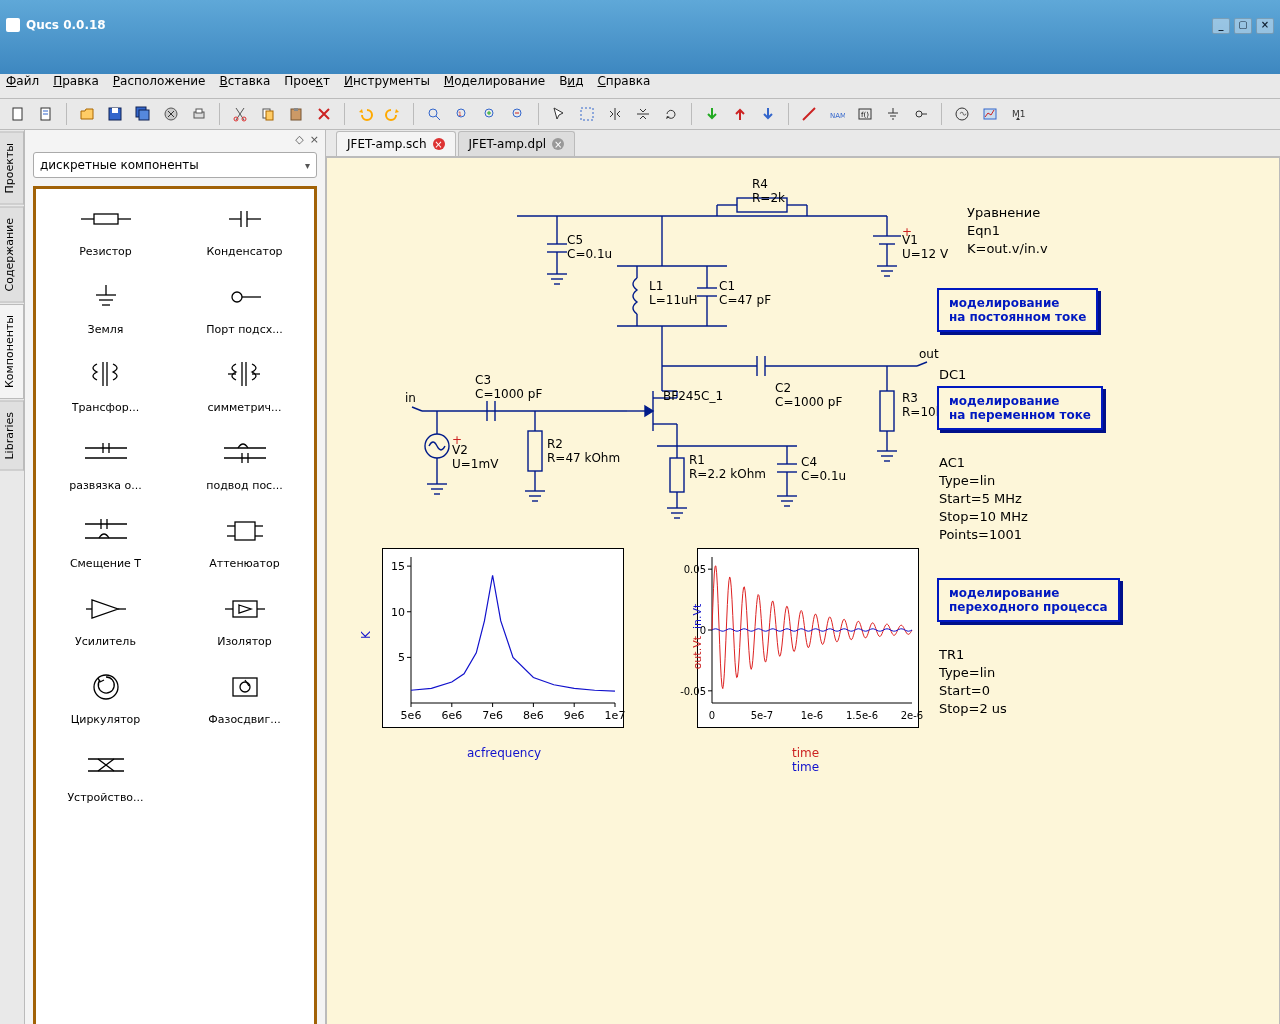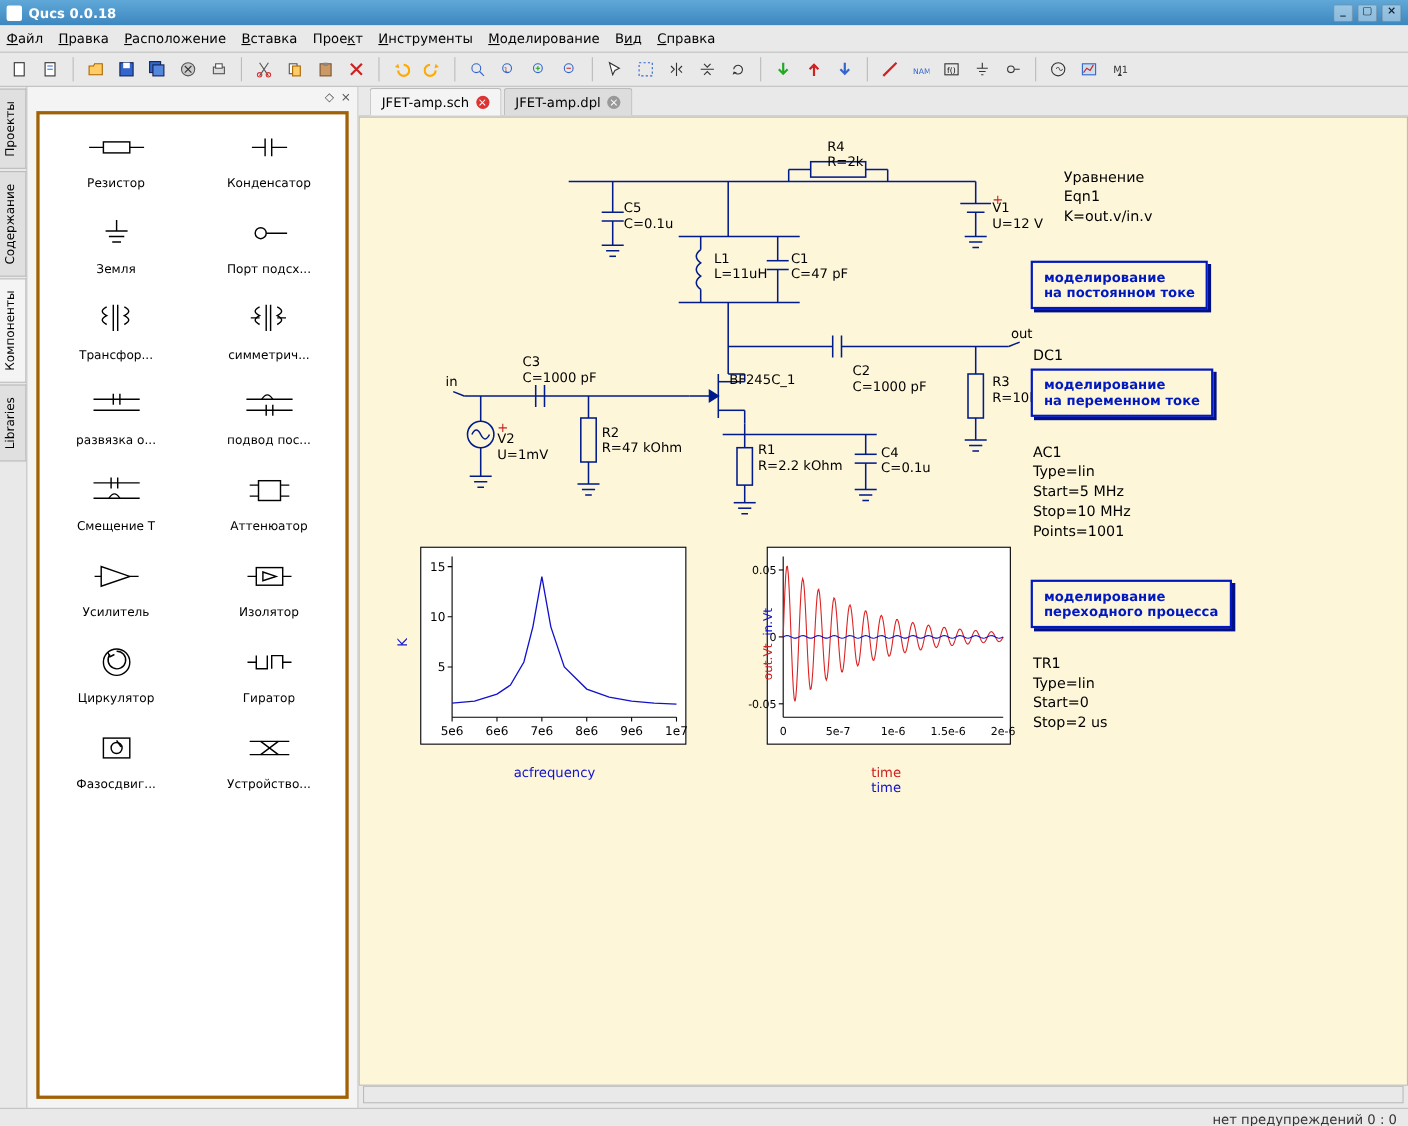--- a/index.html
+++ b/index.html
@@ -1,20 +1,20 @@
 <!DOCTYPE html>
 <html><head>
 <meta charset="utf-8">
 <style>
 html,body{margin:0;padding:0;font-family:"DejaVu Sans",Arial,sans-serif;font-size:12px;background:#dcdcdc;color:#000;overflow:hidden;width:1280px;height:1024px}
-.titlebar{height:23px;background:linear-gradient(#5fa8d8,#3d87c0);color:#fff;display:flex;align-items:center;padding:0 6px;font-weight:bold;font-size:12px}
+.titlebar{height:38px;background:linear-gradient(#5fa8d8,#3d87c0);color:#fff;display:flex;padding:18px 6px;font-weight:bold;font-size:12px}
 .titlebar .ico{width:14px;height:14px;background:#fff;border-radius:2px;margin-right:6px;display:inline-block}
 .titlebar .winbtns{margin-left:auto;display:flex;gap:4px}
 .titlebar .winbtn{width:16px;height:14px;background:rgba(255,255,255,.4);border:1px solid rgba(0,0,0,.2);border-radius:2px;text-align:center;line-height:12px;font-size:10px;color:#123}
-.menubar{height:24px;background:#e9e9e9;border-bottom:1px solid #bbb;display:flex;align-items:center;padding:0 6px;gap:14px}
+.menubar{height:24px;background:#e9e9e9;border-bottom:1px solid #bbb;display:flex;align-items:flex-start;padding:0 6px;gap:14px}
 .menubar .m{cursor:pointer}
 .menubar .m u{text-decoration:underline}
 .toolbar{height:30px;background:#e9e9e9;border-bottom:1px solid #bbb;display:flex;align-items:center;padding:0 6px;gap:4px}
 .toolbar .sep{width:1px;height:22px;background:#bbb;margin:0 4px}
 .toolbar .tbtn{width:22px;height:22px;border:1px solid transparent;border-radius:2px;display:flex;align-items:center;justify-content:center}
 .toolbar svg{width:16px;height:16px}
 .body{display:flex;height:calc(1024px - 22px - 24px - 30px - 20px)}
 .sidetabs{width:24px;background:#e9e9e9;border-right:1px solid #bbb;display:flex;flex-direction:column}
 .sidetab{writing-mode:vertical-rl;transform:rotate(180deg);padding:10px 3px;font-size:11px;border:1px solid #bbb;border-right:none;margin-top:2px;background:#e0e0e0;cursor:pointer;text-align:center}
 .sidetab.active{background:#f4f4f4}
@@ -278,20 +278,24 @@
     <div class="sidetab">Содержание</div>
     <div class="sidetab active">Компоненты</div>
     <div class="sidetab">Libraries</div>
   </div>
 
   <div class="sidepanel">
     <div class="panelhdr">
       <span>◇</span>
       <span>×</span>
     </div>
+    <div class="dropdown">
+      <span>дискретные компоненты</span>
+      <span class="chev">▾</span>
+    </div>
     <div class="components">
       <div class="compgrid" id="compgrid">
           <div class="compcell">
             <div class="sym">
               <svg width="60" height="20">
                 <line x1="5" y1="10" x2="18" y2="10" stroke="#000"></line>
                 <rect x="18" y="5" width="24" height="10" fill="none" stroke="#000"></rect>
                 <line x1="42" y1="10" x2="55" y2="10" stroke="#000"></line>
               </svg>
             </div>
@@ -422,31 +426,20 @@
           </div>
           <div class="compcell">
             <div class="sym">
               <svg width="36" height="36">
                 <circle cx="18" cy="18" r="12" fill="none" stroke="#000"></circle>
                 <path d="M18 8a8 8 0 1 1-6 3" fill="none" stroke="#000"></path>
                 <path d="M10 9l2 4 4-2" fill="none" stroke="#000"></path>
               </svg>
             </div>
             <div class="lbl">Циркулятор</div>
-          </div>
-          <div class="compcell">
-            <div class="sym">
-              <svg width="44" height="24">
-                <path d="M10 6v12h10V6" fill="none" stroke="#000"></path>
-                <path d="M24 18V6h10v12" fill="none" stroke="#000"></path>
-                <line x1="2" y1="12" x2="10" y2="12" stroke="#000"></line>
-                <line x1="34" y1="12" x2="42" y2="12" stroke="#000"></line>
-              </svg>
-            </div>
-            <div class="lbl">Гиратор</div>
           </div>
           <div class="compcell">
             <div class="sym">
               <svg width="40" height="30">
                 <rect x="8" y="6" width="24" height="18" fill="none" stroke="#000"></rect>
                 <circle cx="20" cy="15" r="5" fill="none" stroke="#000"></circle>
                 <line x1="20" y1="8" x2="24" y2="14" stroke="#000"></line>
               </svg>
             </div>
             <div class="lbl">Фазосдвиг...</div>

